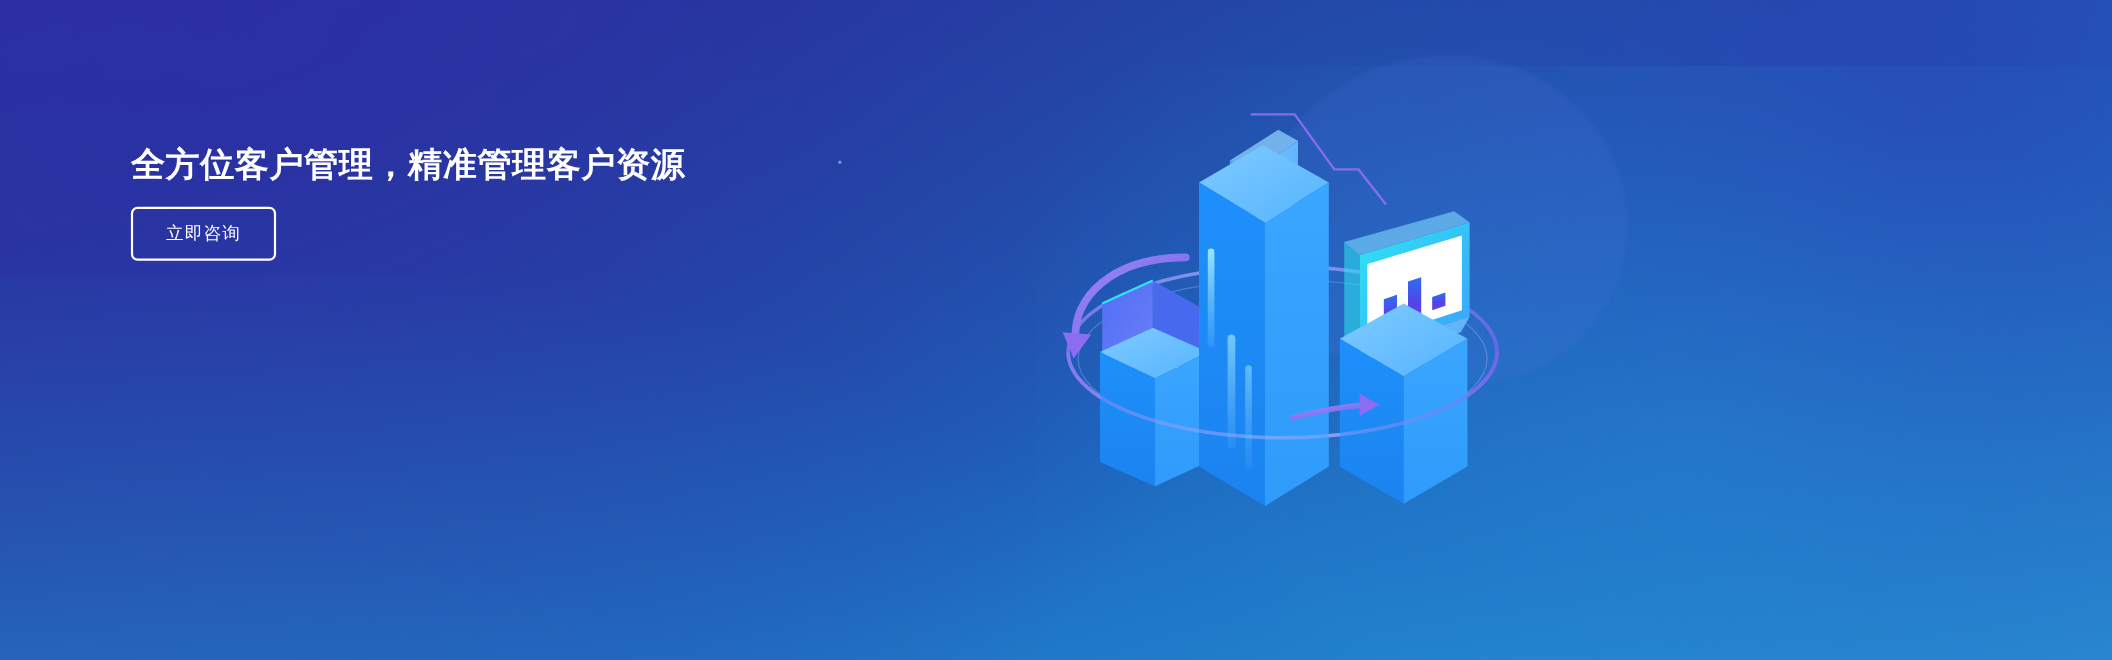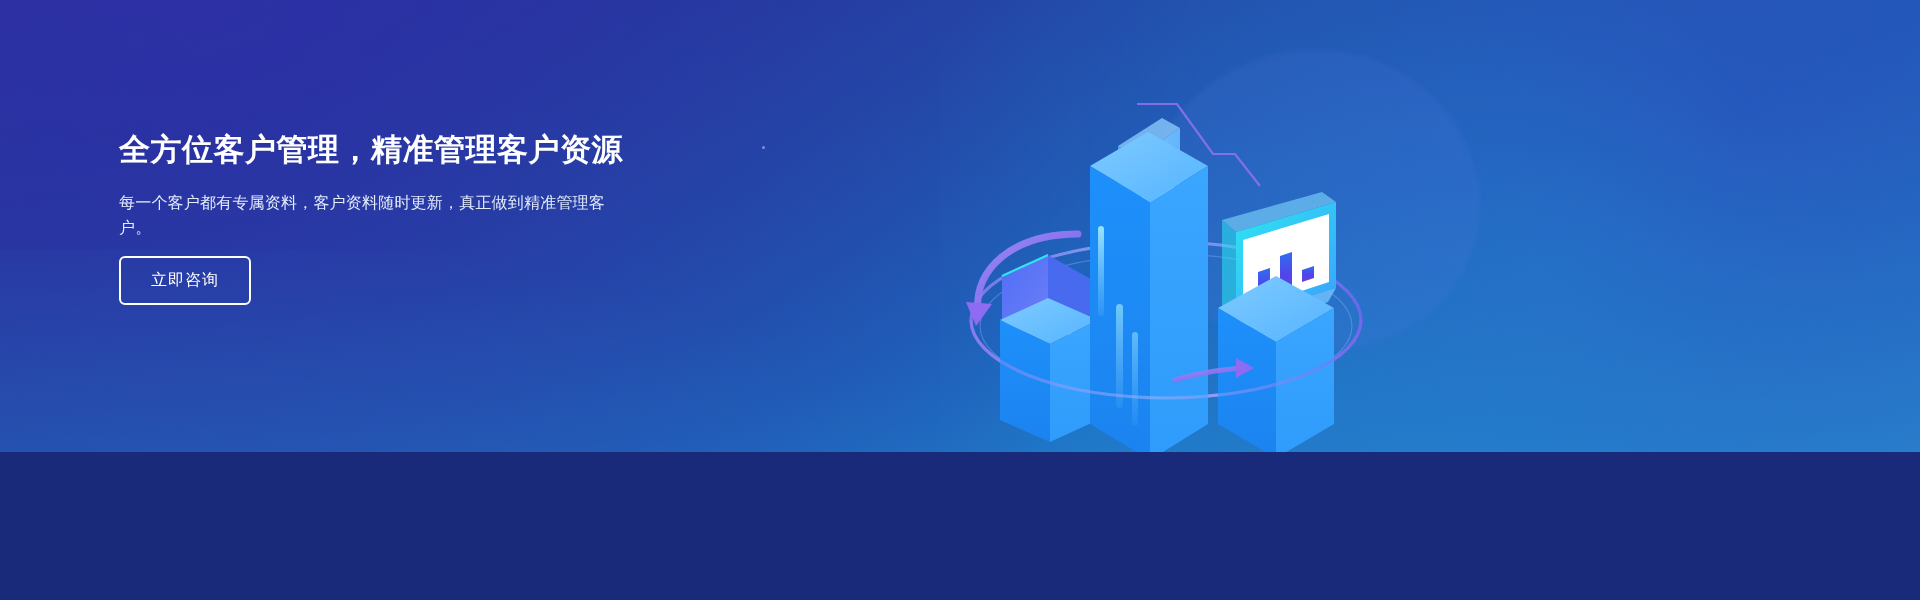--- a/index.html
+++ b/index.html
@@ -7,21 +7,21 @@
     padding: 0;
     background: #1a2a7a;
   }
   body {
     font-family: "Liberation Sans", "DejaVu Sans", sans-serif;
   }
 
   #banner {
     position: relative;
     width: 1920px;
-    height: 452px;
+    height: 600px;
     overflow: hidden;
     background: linear-gradient(160deg, #2b2f9e 0%, #253a9f 18%, #2150ab 38%, #1d6ac0 62%, #2186cf 84%, #2a93d6 100%);
   }
 
   
   .wash {
     position: absolute;
     pointer-events: none;
   }
   .wash-a {
@@ -115,21 +115,20 @@
 
   <div class="wash wash-a"></div>
   <div class="wash wash-c"></div>
   <div class="wash wash-b"></div>
   <div class="wash wash-d"></div>
   <div class="blob"></div>
   <div class="speck"></div>
 
   <div class="copy">
     <h1 class="headline">全方位客户管理，精准管理客户资源</h1>
-    <p class="subtitle">每一个客户都有专属资料，客户资料随时更新，真正做到精准管理客户。</p>
     <button class="cta">立即咨询</button>
   </div>
 
   <div class="illustration">
     <svg width="470" height="470" viewBox="0 0 470 470" xmlns="http://www.w3.org/2000/svg">
       <defs>
         <linearGradient id="gPillarFront" x1="0" y1="0" x2="0" y2="1">
           <stop offset="0%" stop-color="#1e90fb"></stop>
           <stop offset="100%" stop-color="#1b83ef"></stop>
         </linearGradient>

